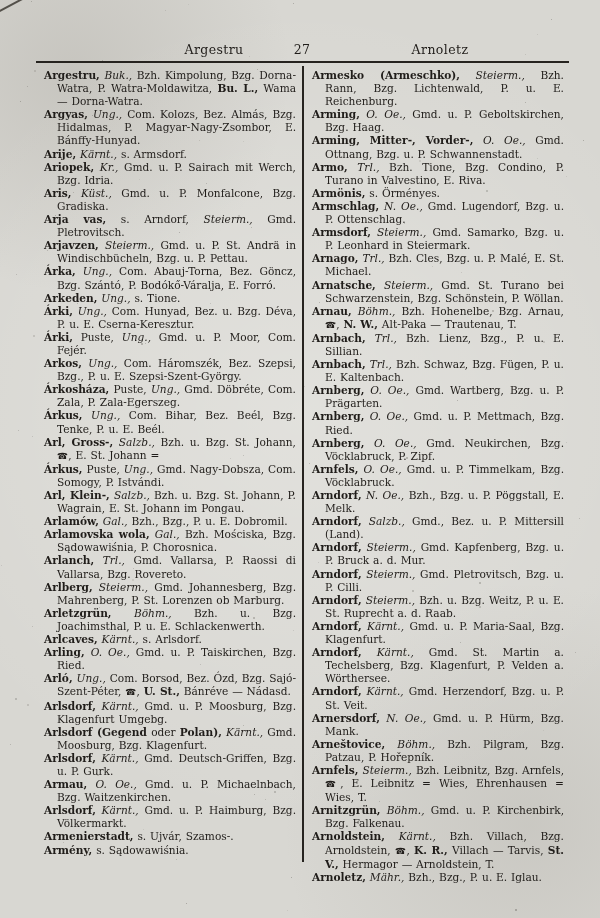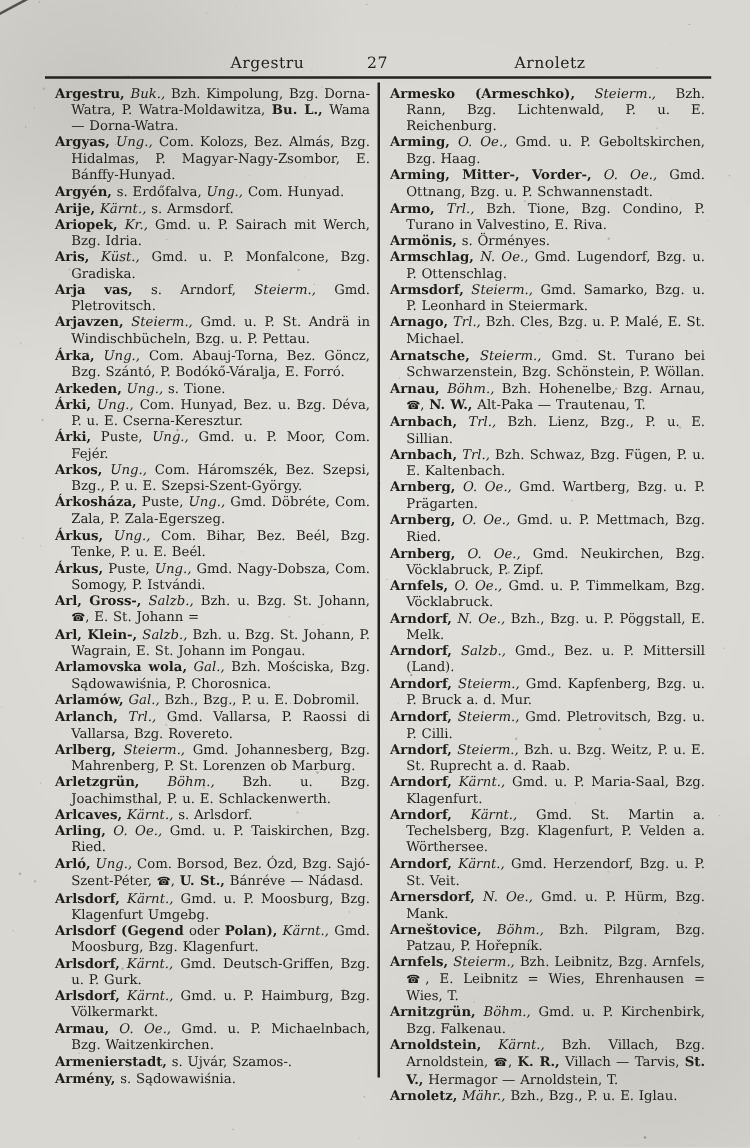--- a/index.html
+++ b/index.html
@@ -65,49 +65,48 @@
   <span class="pn">27</span>
   <span class="rt">Arnoletz</span>
 </div>
 
 <div class="headrule"></div>
 <div class="coldivider"></div>
 
 <div class="col col-left">
     <p class="entry"><span class="seg-b">Argestru,</span><span class="seg-i"> Buk.,</span><span class="seg-p"> Bzh. Kimpolung, Bzg. Dorna-Watra, P. Watra-Moldawitza, </span><span class="seg-b">Bu. L.,</span><span class="seg-p"> Wama — Dorna-Watra.</span></p>
     <p class="entry"><span class="seg-b">Argyas,</span><span class="seg-i"> Ung.,</span><span class="seg-p"> Com. Kolozs, Bez. Almás, Bzg. Hidalmas, P. Magyar-Nagy-Zsombor, E. Bánffy-Hunyad.</span></p>
-    <p class="entry"><span class="seg-b">Argyén,</span><span class="seg-p"> s. Erdőfalva, </span><span class="seg-i">Ung.,</span><span class="seg-p"> Com. Hunyad.</span></p>
     <p class="entry"><span class="seg-b">Arije,</span><span class="seg-i"> Kärnt.,</span><span class="seg-p"> s. Armsdorf.</span></p>
     <p class="entry"><span class="seg-b">Ariopek,</span><span class="seg-i"> Kr.,</span><span class="seg-p"> Gmd. u. P. Sairach mit Werch, Bzg. Idria.</span></p>
     <p class="entry"><span class="seg-b">Aris,</span><span class="seg-i"> Küst.,</span><span class="seg-p"> Gmd. u. P. Monfalcone, Bzg. Gradiska.</span></p>
     <p class="entry"><span class="seg-b">Arja vas,</span><span class="seg-p"> s. Arndorf, </span><span class="seg-i">Steierm.,</span><span class="seg-p"> Gmd. Pletrovitsch.</span></p>
     <p class="entry"><span class="seg-b">Arjavzen,</span><span class="seg-i"> Steierm.,</span><span class="seg-p"> Gmd. u. P. St. Andrä in Windischbücheln, Bzg. u. P. Pettau.</span></p>
     <p class="entry"><span class="seg-b">Árka,</span><span class="seg-i"> Ung.,</span><span class="seg-p"> Com. Abauj-Torna, Bez. Göncz, Bzg. Szántó, P. Bodókő-Váralja, E. Forró.</span></p>
     <p class="entry"><span class="seg-b">Arkeden,</span><span class="seg-i"> Ung.,</span><span class="seg-p"> s. Tione.</span></p>
     <p class="entry"><span class="seg-b">Árki,</span><span class="seg-i"> Ung.,</span><span class="seg-p"> Com. Hunyad, Bez. u. Bzg. Déva, P. u. E. Cserna-Keresztur.</span></p>
     <p class="entry"><span class="seg-b">Árki,</span><span class="seg-p"> Puste, </span><span class="seg-i">Ung.,</span><span class="seg-p"> Gmd. u. P. Moor, Com. Fejér.</span></p>
     <p class="entry"><span class="seg-b">Arkos,</span><span class="seg-i"> Ung.,</span><span class="seg-p"> Com. Háromszék, Bez. Szepsi, Bzg., P. u. E. Szepsi-Szent-György.</span></p>
     <p class="entry"><span class="seg-b">Árkosháza,</span><span class="seg-p"> Puste, </span><span class="seg-i">Ung.,</span><span class="seg-p"> Gmd. Döbréte, Com. Zala, P. Zala-Egerszeg.</span></p>
     <p class="entry"><span class="seg-b">Árkus,</span><span class="seg-i"> Ung.,</span><span class="seg-p"> Com. Bihar, Bez. Beél, Bzg. Tenke, P. u. E. Beél.</span></p>
+    <p class="entry"><span class="seg-b">Arl, Gross-,</span><span class="seg-i"> Salzb.,</span><span class="seg-p"> Bzh. u. Bzg. St. Johann, </span><span class="seg-s">☎</span><span class="seg-p">, E. St. Johann =</span></p>
     <p class="entry"><span class="seg-b">Árkus,</span><span class="seg-p"> Puste, </span><span class="seg-i">Ung.,</span><span class="seg-p"> Gmd. Nagy-Dobsza, Com. Somogy, P. Istvándi.</span></p>
-    <p class="entry"><span class="seg-b">Arl, Gross-,</span><span class="seg-i"> Salzb.,</span><span class="seg-p"> Bzh. u. Bzg. St. Johann, </span><span class="seg-s">☎</span><span class="seg-p">, E. St. Johann =</span></p>
     <p class="entry"><span class="seg-b">Arl, Klein-,</span><span class="seg-i"> Salzb.,</span><span class="seg-p"> Bzh. u. Bzg. St. Johann, P. Wagrain, E. St. Johann im Pongau.</span></p>
+    <p class="entry"><span class="seg-b">Arlamów,</span><span class="seg-i"> Gal.,</span><span class="seg-p"> Bzh., Bzg., P. u. E. Dobromil.</span></p>
     <p class="entry"><span class="seg-b">Arlamovska wola,</span><span class="seg-i"> Gal.,</span><span class="seg-p"> Bzh. Mościska, Bzg. Sądowawiśnia, P. Chorosnica.</span></p>
-    <p class="entry"><span class="seg-b">Arlamów,</span><span class="seg-i"> Gal.,</span><span class="seg-p"> Bzh., Bzg., P. u. E. Dobromil.</span></p>
     <p class="entry"><span class="seg-b">Arlanch,</span><span class="seg-i"> Trl.,</span><span class="seg-p"> Gmd. Vallarsa, P. Raossi di Vallarsa, Bzg. Rovereto.</span></p>
     <p class="entry"><span class="seg-b">Arlberg,</span><span class="seg-i"> Steierm.,</span><span class="seg-p"> Gmd. Johannesberg, Bzg. Mahrenberg, P. St. Lorenzen ob Marburg.</span></p>
     <p class="entry"><span class="seg-b">Arletzgrün,</span><span class="seg-i"> Böhm.,</span><span class="seg-p"> Bzh. u. Bzg. Joachimsthal, P. u. E. Schlackenwerth.</span></p>
     <p class="entry"><span class="seg-b">Arlcaves,</span><span class="seg-i"> Kärnt.,</span><span class="seg-p"> s. Arlsdorf.</span></p>
     <p class="entry"><span class="seg-b">Arling,</span><span class="seg-i"> O. Oe.,</span><span class="seg-p"> Gmd. u. P. Taiskirchen, Bzg. Ried.</span></p>
     <p class="entry"><span class="seg-b">Arló,</span><span class="seg-i"> Ung.,</span><span class="seg-p"> Com. Borsod, Bez. Ózd, Bzg. Sajó-Szent-Péter, </span><span class="seg-s">☎</span><span class="seg-p">, </span><span class="seg-b">U. St.,</span><span class="seg-p"> Bánréve — Nádasd.</span></p>
     <p class="entry"><span class="seg-b">Arlsdorf,</span><span class="seg-i"> Kärnt.,</span><span class="seg-p"> Gmd. u. P. Moosburg, Bzg. Klagenfurt Umgebg.</span></p>
     <p class="entry"><span class="seg-b">Arlsdorf (Gegend</span><span class="seg-p"> oder </span><span class="seg-b">Polan),</span><span class="seg-i"> Kärnt.,</span><span class="seg-p"> Gmd. Moosburg, Bzg. Klagenfurt.</span></p>
     <p class="entry"><span class="seg-b">Arlsdorf,</span><span class="seg-i"> Kärnt.,</span><span class="seg-p"> Gmd. Deutsch-Griffen, Bzg. u. P. Gurk.</span></p>
+    <p class="entry"><span class="seg-b">Armau,</span><span class="seg-i"> O. Oe.,</span><span class="seg-p"> Gmd. u. P. Michaelnbach, Bzg. Waitzenkirchen.</span></p>
     <p class="entry"><span class="seg-b">Arlsdorf,</span><span class="seg-i"> Kärnt.,</span><span class="seg-p"> Gmd. u. P. Haimburg, Bzg. Völkermarkt.</span></p>
-    <p class="entry"><span class="seg-b">Armau,</span><span class="seg-i"> O. Oe.,</span><span class="seg-p"> Gmd. u. P. Michaelnbach, Bzg. Waitzenkirchen.</span></p>
     <p class="entry"><span class="seg-b">Armenierstadt,</span><span class="seg-p"> s. Ujvár, Szamos-.</span></p>
     <p class="entry"><span class="seg-b">Armény,</span><span class="seg-p"> s. Sądowawiśnia.</span></p>
   </div>
 <div class="col col-right">
     <p class="entry"><span class="seg-b">Armesko (Armeschko),</span><span class="seg-i"> Steierm.,</span><span class="seg-p"> Bzh. Rann, Bzg. Lichtenwald, P. u. E. Reichenburg.</span></p>
     <p class="entry"><span class="seg-b">Arming,</span><span class="seg-i"> O. Oe.,</span><span class="seg-p"> Gmd. u. P. Geboltskirchen, Bzg. Haag.</span></p>
     <p class="entry"><span class="seg-b">Arming, Mitter-, Vorder-,</span><span class="seg-i"> O. Oe.,</span><span class="seg-p"> Gmd. Ottnang, Bzg. u. P. Schwannenstadt.</span></p>
     <p class="entry"><span class="seg-b">Armo,</span><span class="seg-i"> Trl.,</span><span class="seg-p"> Bzh. Tione, Bzg. Condino, P. Turano in Valvestino, E. Riva.</span></p>
     <p class="entry"><span class="seg-b">Armönis,</span><span class="seg-p"> s. Örményes.</span></p>
     <p class="entry"><span class="seg-b">Armschlag,</span><span class="seg-i"> N. Oe.,</span><span class="seg-p"> Gmd. Lugendorf, Bzg. u. P. Ottenschlag.</span></p>

